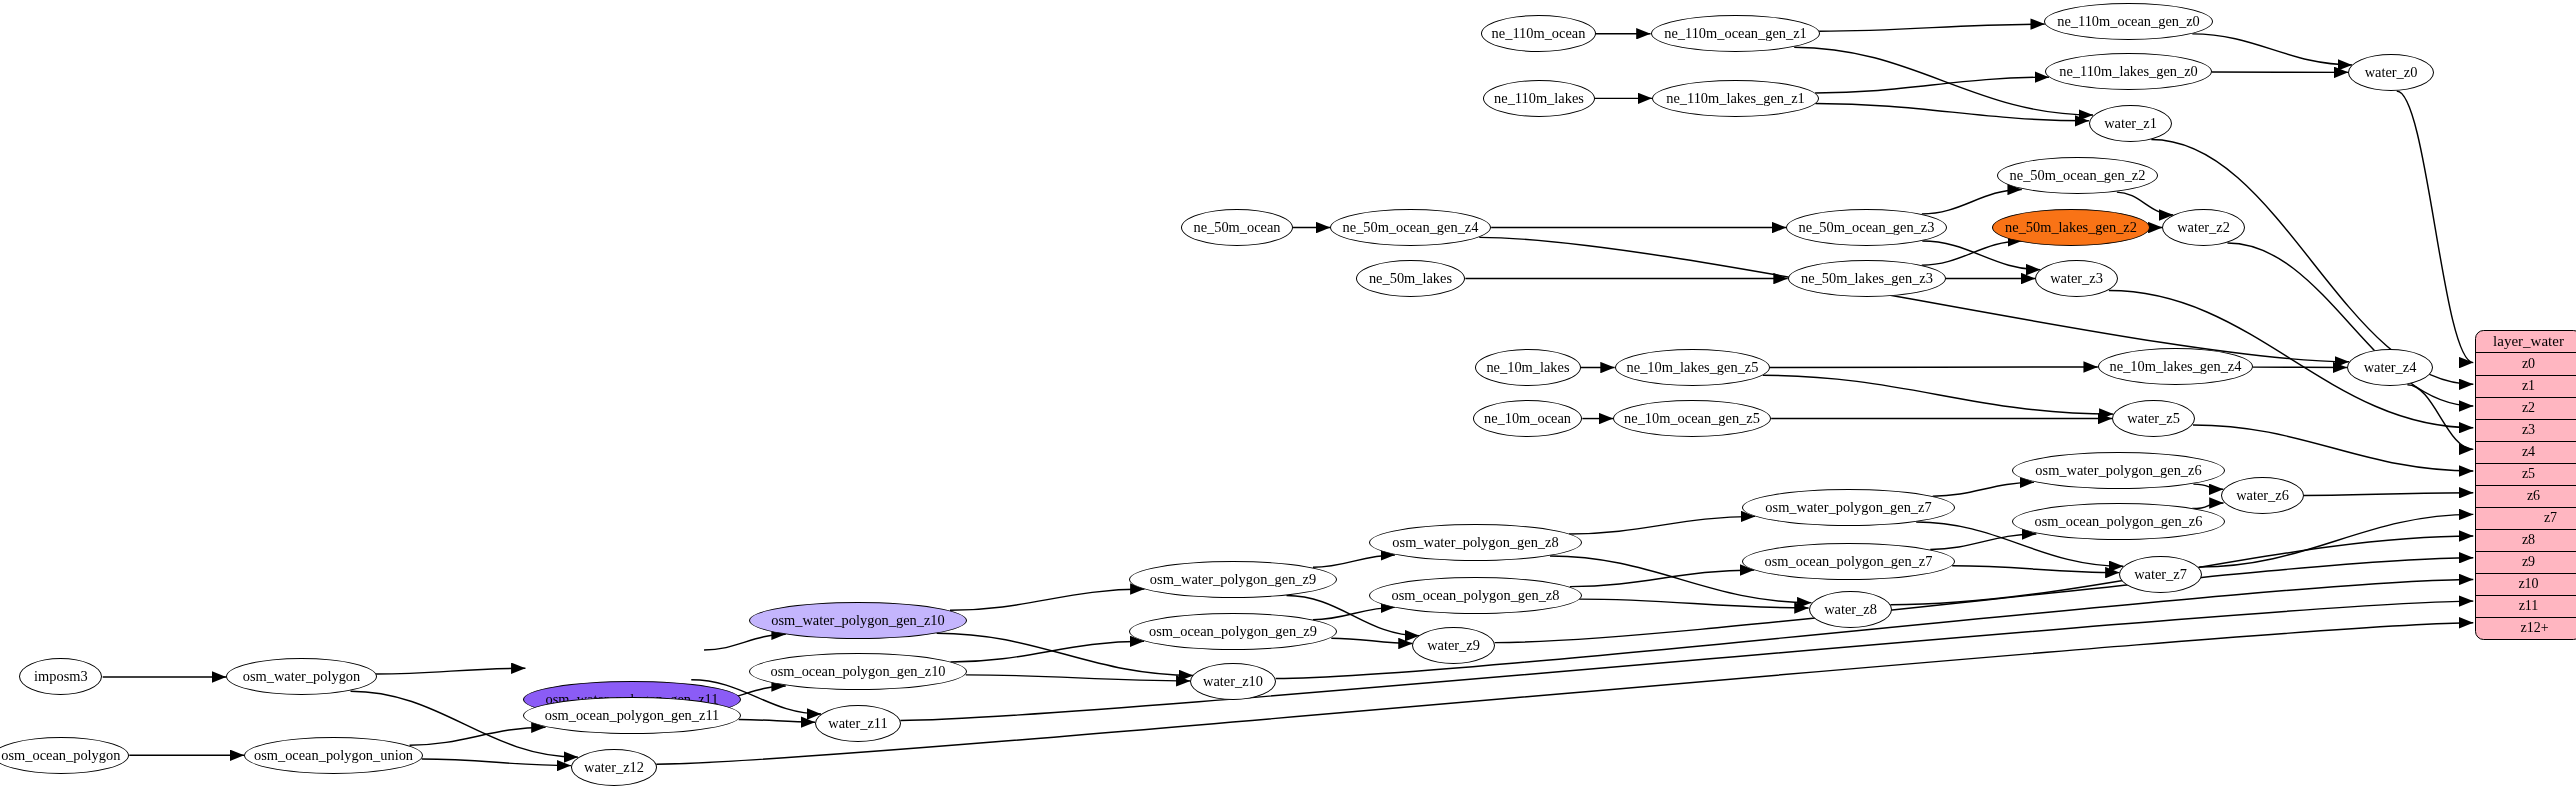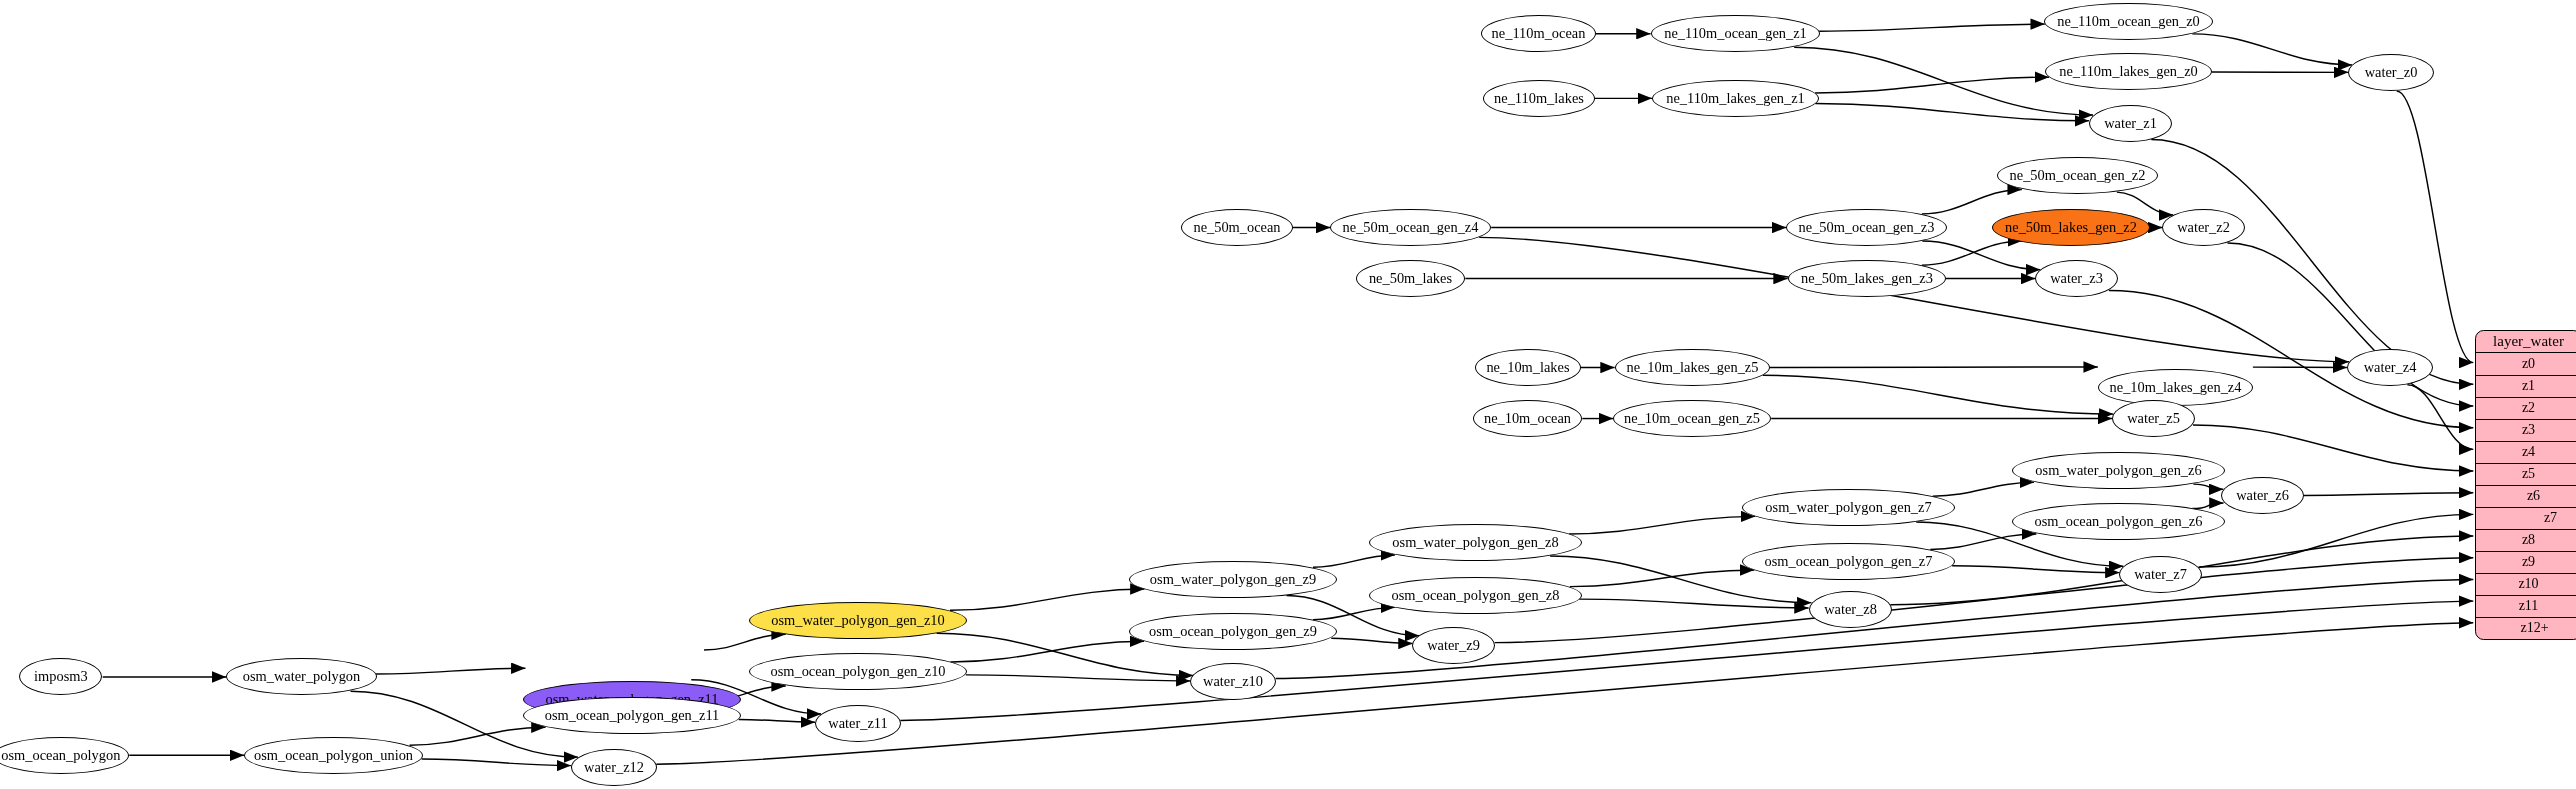--- a/index.html
+++ b/index.html
@@ -98,21 +98,21 @@
 
   <div id="nodes">
       <div class="node" style="left: 19.4px; top: 658px; width: 83px; height: 37px; background: rgb(255, 255, 255); border-color: rgb(0, 0, 0);">imposm3</div>
       <div class="node" style="left: 226px; top: 658px; width: 151px; height: 37px; background: rgb(255, 255, 255); border-color: rgb(0, 0, 0);">osm_water_polygon</div>
       <div class="node" style="left: -7.2px; top: 737px; width: 136px; height: 37px; background: rgb(255, 255, 255); border-color: rgb(0, 0, 0);">osm_ocean_polygon</div>
       <div class="node" style="left: 244px; top: 737px; width: 179px; height: 37px; background: rgb(255, 255, 255); border-color: rgb(0, 0, 0);">osm_ocean_polygon_union</div>
       <div class="node" style="left: 571px; top: 749px; width: 86px; height: 37px; background: rgb(255, 255, 255); border-color: rgb(0, 0, 0);">water_z12</div>
       <div class="node" style="left: 523px; top: 681px; width: 218px; height: 37px; background: #8b5cf6; border-color: rgb(0, 0, 0);">osm_water_polygon_gen_z11</div>
       <div class="node" style="left: 523px; top: 697px; width: 218px; height: 37px; background: rgb(255, 255, 255); border-color: rgb(0, 0, 0);">osm_ocean_polygon_gen_z11</div>
       <div class="node" style="left: 815px; top: 705px; width: 86px; height: 37px; background: rgb(255, 255, 255); border-color: rgb(0, 0, 0);">water_z11</div>
-      <div class="node" style="left: 749px; top: 602px; width: 218px; height: 37px; background: #fde047; border-color: rgb(0, 0, 0); font-family: Liberation Serif, serif;">osm_water_polygon_gen_z10</div>
+      <div class="node" style="left: 749px; top: 602px; width: 218px; height: 37px; background: #c4b5fd; border-color: rgb(0, 0, 0); font-family: Liberation Serif, serif;">osm_water_polygon_gen_z10</div>
       <div class="node" style="left: 749px; top: 653px; width: 218px; height: 37px; background: rgb(255, 255, 255); border-color: rgb(0, 0, 0);">osm_ocean_polygon_gen_z10</div>
       <div class="node" style="left: 1190px; top: 663px; width: 86px; height: 37px; background: rgb(255, 255, 255); border-color: rgb(0, 0, 0);">water_z10</div>
       <div class="node" style="left: 1129px; top: 561px; width: 208px; height: 37px; background: rgb(255, 255, 255); border-color: rgb(0, 0, 0);">osm_water_polygon_gen_z9</div>
       <div class="node" style="left: 1129px; top: 613px; width: 208px; height: 37px; background: rgb(255, 255, 255); border-color: rgb(0, 0, 0);">osm_ocean_polygon_gen_z9</div>
       <div class="node" style="left: 1412px; top: 627px; width: 83px; height: 37px; background: rgb(255, 255, 255); border-color: rgb(0, 0, 0);">water_z9</div>
       <div class="node" style="left: 1369px; top: 524px; width: 213px; height: 37px; background: rgb(255, 255, 255); border-color: rgb(0, 0, 0);">osm_water_polygon_gen_z8</div>
       <div class="node" style="left: 1369px; top: 577px; width: 213px; height: 37px; background: rgb(255, 255, 255); border-color: rgb(0, 0, 0);">osm_ocean_polygon_gen_z8</div>
       <div class="node" style="left: 1809px; top: 591px; width: 83px; height: 37px; background: rgb(255, 255, 255); border-color: rgb(0, 0, 0);">water_z8</div>
       <div class="node" style="left: 1742px; top: 489px; width: 213px; height: 37px; background: rgb(255, 255, 255); border-color: rgb(0, 0, 0);">osm_water_polygon_gen_z7</div>
       <div class="node" style="left: 1742px; top: 543px; width: 213px; height: 37px; background: rgb(255, 255, 255); border-color: rgb(0, 0, 0);">osm_ocean_polygon_gen_z7</div>
@@ -132,21 +132,21 @@
       <div class="node" style="left: 1330px; top: 209px; width: 161px; height: 37px; background: rgb(255, 255, 255); border-color: rgb(0, 0, 0);">ne_50m_ocean_gen_z4</div>
       <div class="node" style="left: 1356px; top: 260px; width: 109px; height: 37px; background: rgb(255, 255, 255); border-color: rgb(0, 0, 0);">ne_50m_lakes</div>
       <div class="node" style="left: 1786px; top: 209px; width: 161px; height: 37px; background: rgb(255, 255, 255); border-color: rgb(0, 0, 0);">ne_50m_ocean_gen_z3</div>
       <div class="node" style="left: 1788px; top: 260px; width: 158px; height: 37px; background: rgb(255, 255, 255); border-color: rgb(0, 0, 0);">ne_50m_lakes_gen_z3</div>
       <div class="node" style="left: 1997px; top: 157px; width: 161px; height: 37px; background: rgb(255, 255, 255); border-color: rgb(0, 0, 0);">ne_50m_ocean_gen_z2</div>
       <div class="node" style="left: 1992px; top: 209px; width: 158px; height: 37px; background: #f97316; border-color: rgb(0, 0, 0);">ne_50m_lakes_gen_z2</div>
       <div class="node" style="left: 2162px; top: 209px; width: 83px; height: 37px; background: rgb(255, 255, 255); border-color: rgb(0, 0, 0);">water_z2</div>
       <div class="node" style="left: 2035px; top: 260px; width: 83px; height: 37px; background: rgb(255, 255, 255); border-color: rgb(0, 0, 0);">water_z3</div>
       <div class="node" style="left: 1475px; top: 349px; width: 106px; height: 37px; background: rgb(255, 255, 255); border-color: rgb(0, 0, 0);">ne_10m_lakes</div>
       <div class="node" style="left: 1615px; top: 349px; width: 155px; height: 37px; background: rgb(255, 255, 255); border-color: rgb(0, 0, 0);">ne_10m_lakes_gen_z5</div>
-      <div class="node" style="left: 2098px; top: 369px; width: 155px; height: 37px; background: rgb(255, 255, 255); border-color: rgb(0, 0, 0); text-align: center;">ne_10m_lakes_gen_z4</div>
+      <div class="node" style="left: 2098px; top: 348px; width: 155px; height: 37px; background: rgb(255, 255, 255); border-color: rgb(0, 0, 0); text-align: center;">ne_10m_lakes_gen_z4</div>
       <div class="node" style="left: 2347px; top: 349px; width: 86px; height: 37px; background: rgb(255, 255, 255); border-color: rgb(0, 0, 0);">water_z4</div>
       <div class="node" style="left: 1473px; top: 400px; width: 109px; height: 37px; background: rgb(255, 255, 255); border-color: rgb(0, 0, 0);">ne_10m_ocean</div>
       <div class="node" style="left: 1613px; top: 400px; width: 158px; height: 37px; background: rgb(255, 255, 255); border-color: rgb(0, 0, 0);">ne_10m_ocean_gen_z5</div>
       <div class="node" style="left: 2112px; top: 400px; width: 83px; height: 37px; background: rgb(255, 255, 255); border-color: rgb(0, 0, 0);">water_z5</div>
     </div>
 
   <div class="dbtable" style="left: 2475px; top: 330px; width: 107px; background: rgb(255, 182, 193); border-color: rgb(0, 0, 0);">
     <div class="dbtable-title" style="height: 21.5px; border-color: rgb(0, 0, 0);">layer_water</div>
     <div id="table-rows">
         <div class="dbtable-row" style="height: 22px; border-color: rgb(0, 0, 0);">z0</div>

